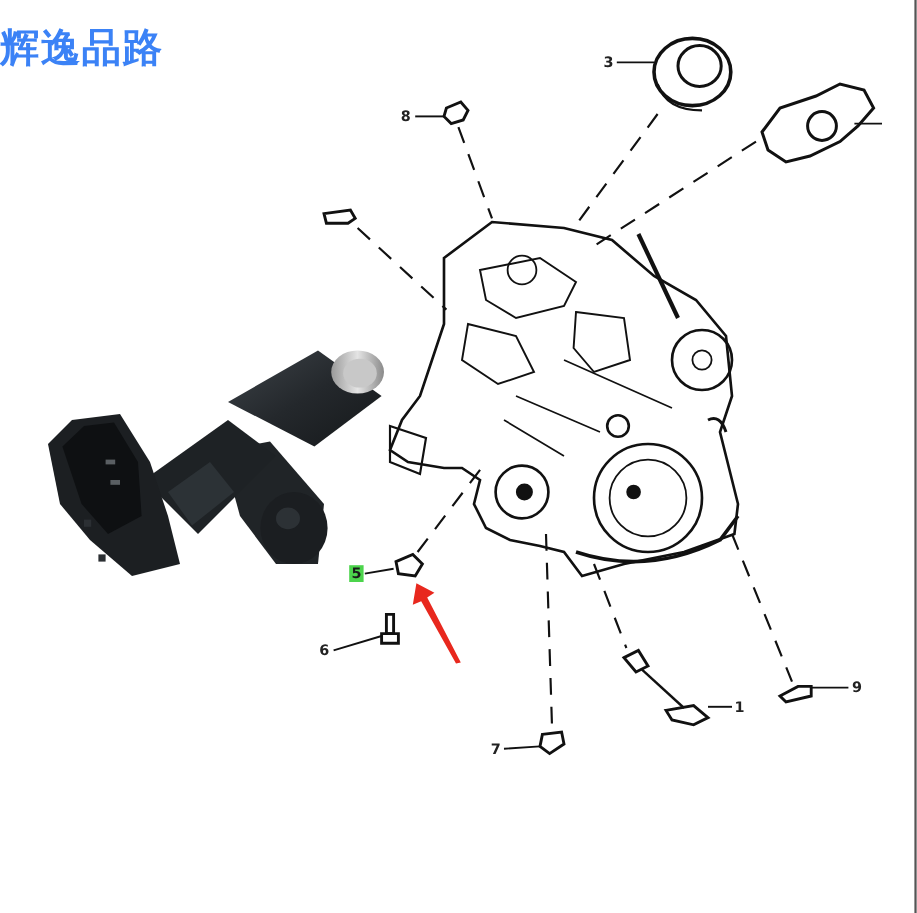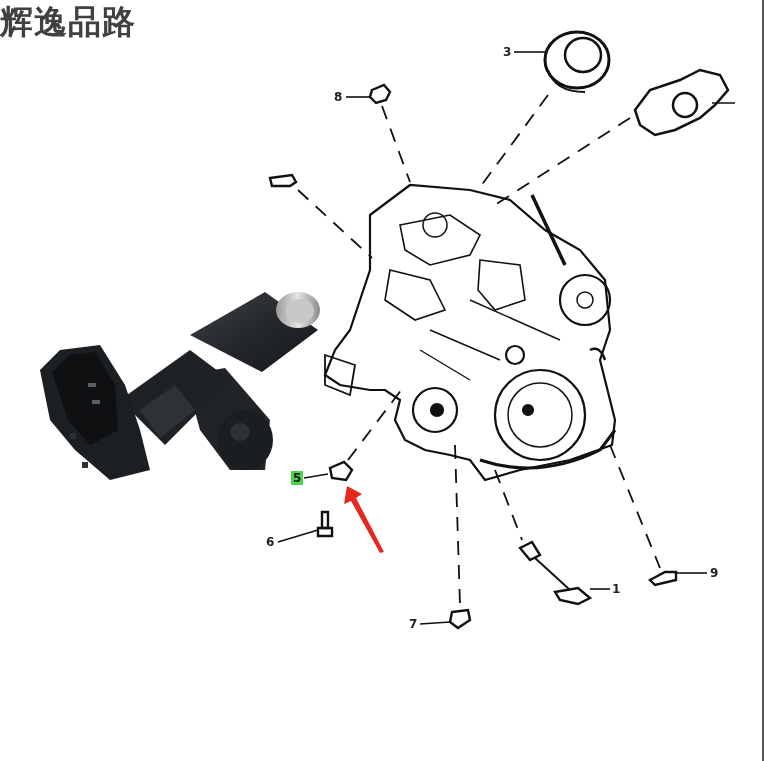--- a/index.html
+++ b/index.html
@@ -1,19 +1,19 @@
 <!DOCTYPE html>
 <html><head>
 <meta charset="utf-8">
 <style>
   html, body { margin: 0; padding: 0; background: #ffffff; }
   body { width: 764px; height: 761px; position: relative; overflow: hidden;
          font-family: "DejaVu Sans", sans-serif; }
-  .watermark { position: absolute; left: 0; top: 2px; font-size: 33px; font-weight: bold;
-               color: #404040; letter-spacing: 1px; line-height: 40px; }
+  .watermark { position: absolute; left: 0; top: 20px; font-size: 33px; font-weight: bold;
+               color: #3b82f6; letter-spacing: 1px; line-height: 40px; }
   .diagram { position: absolute; left: 0; top: 0; }
   .callout { position: absolute; font-size: 12px; color: #222; font-weight: bold;
              font-family: "DejaVu Sans", sans-serif; line-height: 14px; }
   .callout.hl { background: #4cd44c; color: #1a1a1a; padding: 0 2px; }
   .right-border { position: absolute; right: 0; top: 0; width: 2px; height: 761px; background: #555; }
 </style>
 </head>
 <body>
 
 <div class="watermark">辉逸品路</div>

